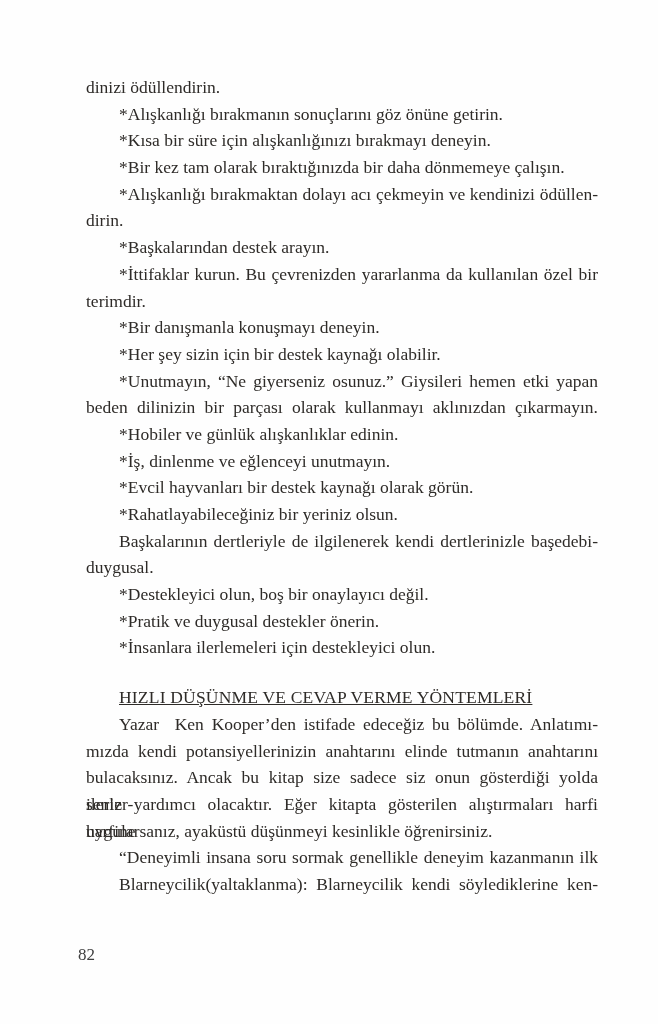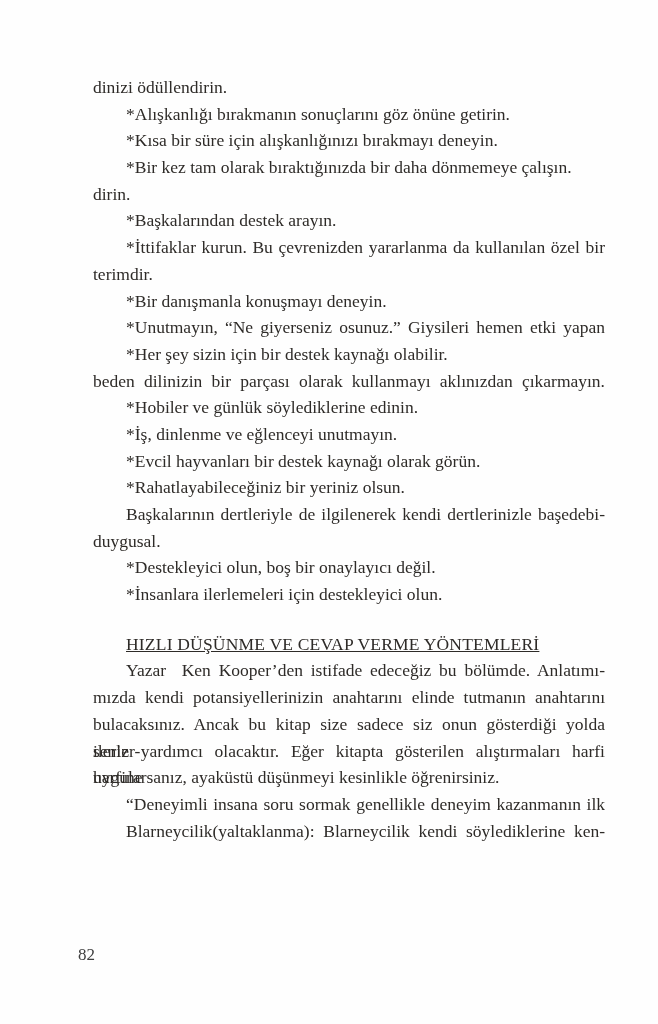--- a/index.html
+++ b/index.html
@@ -11,21 +11,21 @@
     position: relative;
     width: 658px;
     height: 1024px;
     background: #fefefe;
     overflow: hidden;
     font-family: "Liberation Serif", "DejaVu Serif", serif;
     color: #2e2b28;
   }
   .text-block {
     position: absolute;
-    left: 93px;
+    left: 86px;
     top: 74px;
     width: 512px;
   }
   .ln {
     height: 26.7px;
     line-height: 26.7px;
     font-size: 17.5px;
     white-space: nowrap;
     text-align: left;
   }
@@ -55,35 +55,37 @@
 </style>
 </head>
 <body>
 
 <div class="page">
   <div class="text-block">
     <div class="ln">dinizi ödüllendirin.</div>
     <div class="ln ind">*Alışkanlığı bırakmanın sonuçlarını göz önüne getirin.</div>
     <div class="ln ind">*Kısa bir süre için alışkanlığınızı bırakmayı deneyin.</div>
     <div class="ln ind">*Bir kez tam olarak bıraktığınızda bir daha dönmemeye çalışın.</div>
+    <div class="ln ind jst">*Alışkanlığı bırakmaktan dolayı acı çekmeyin ve kendinizi ödüllen-</div>
     <div class="ln">dirin.</div>
     <div class="ln ind">*Başkalarından destek arayın.</div>
     <div class="ln ind jst">*İttifaklar kurun. Bu çevrenizden yararlanma da kullanılan özel bir</div>
     <div class="ln">terimdir.</div>
     <div class="ln ind">*Bir danışmanla konuşmayı deneyin.</div>
+    <div class="ln ind">*Her şey sizin için bir destek kaynağı olabilir.</div>
     <div class="ln ind jst">*Unutmayın, “Ne giyerseniz osunuz.” Giysileri hemen etki yapan</div>
-    <div class="ln ind">*Her şey sizin için bir destek kaynağı olabilir.</div>
     <div class="ln jst">beden dilinizin bir parçası olarak kullanmayı aklınızdan çıkarmayın.</div>
-    <div class="ln ind">*Hobiler ve günlük söylediklerine edinin.</div>
+    <div class="ln ind">*Hobiler ve günlük alışkanlıklar edinin.</div>
     <div class="ln ind">*İş, dinlenme ve eğlenceyi unutmayın.</div>
     <div class="ln ind">*Evcil hayvanları bir destek kaynağı olarak görün.</div>
     <div class="ln ind">*Rahatlayabileceğiniz bir yeriniz olsun.</div>
     <div class="ln ind jst">Başkalarının dertleriyle de ilgilenerek kendi dertlerinizle başedebi-</div>
     <div class="ln">duygusal.</div>
     <div class="ln ind">*Destekleyici olun, boş bir onaylayıcı değil.</div>
+    <div class="ln ind">*Pratik ve duygusal destekler önerin.</div>
     <div class="ln ind">*İnsanlara ilerlemeleri için destekleyici olun.</div>
 
     <div class="gap"></div>
 
     <div class="ln ind heading">HIZLI DÜŞÜNME VE CEVAP VERME YÖNTEMLERİ</div>
 
     <div class="ln ind jst">Yazar&nbsp; Ken Kooper’den istifade edeceğiz bu bölümde. Anlatımı-</div>
     <div class="ln jst">mızda kendi potansiyellerinizin anahtarını elinde tutmanın anahtarını</div>
     <div class="ln jst">bulacaksınız. Ancak bu kitap size sadece siz onun gösterdiği yolda ilerler-</div>
     <div class="ln jst">seniz yardımcı olacaktır. Eğer kitapta gösterilen alıştırmaları harfi harfine</div>

